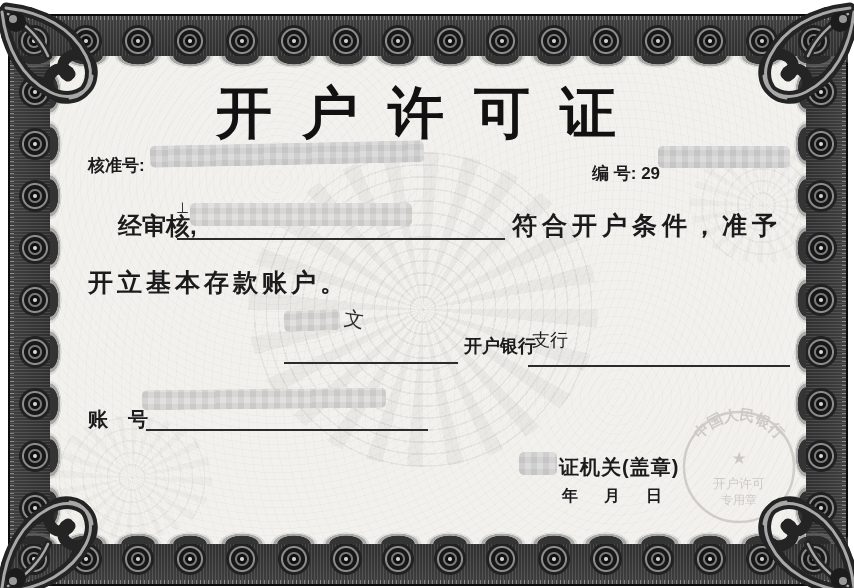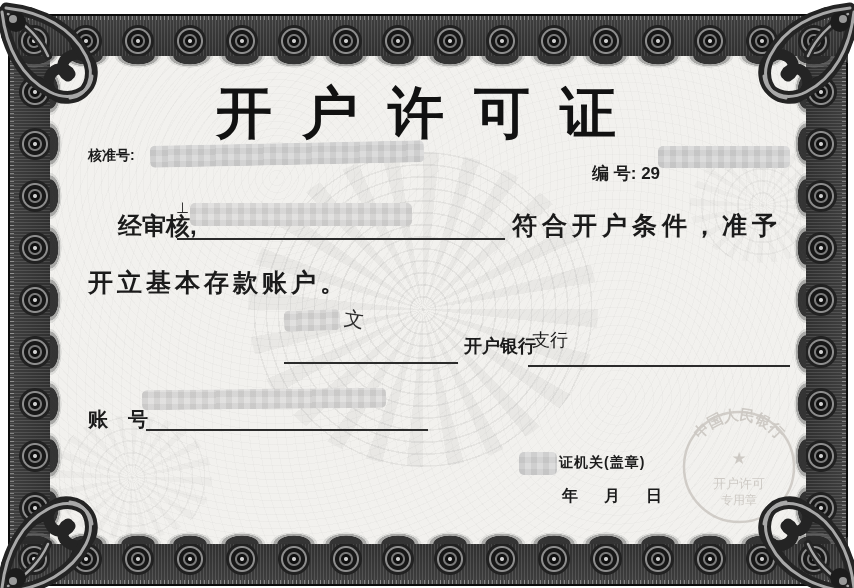--- a/index.html
+++ b/index.html
@@ -194,21 +194,21 @@
     <text font-size="15" fill="#b2aca5" font-weight="bold">
       <textPath href="#sealArc" startOffset="50%" text-anchor="middle">中国人民银行</textPath>
     </text>
     <text x="61" y="58" text-anchor="middle" font-size="17" fill="#b2aca5">★</text>
     <text x="61" y="82" text-anchor="middle" font-size="13" fill="#b2aca5">开户许可</text>
     <text x="61" y="98" text-anchor="middle" font-size="12" fill="#b2aca5">专用章</text>
   </svg>
 
   <div class="abs title" style="left:216px;top:76px;">开户许可证</div>
 
-  <div class="abs lbl" style="left:88px;top:147px;font-size:14px;">核准号:</div>
+  <div class="abs lbl" style="left:88px;top:154px;font-size:17px;">核准号:</div>
   <div class="redact" style="left:150px;top:143px;width:274px;height:22px;transform:rotate(-1.2deg);"></div>
 
   <div class="abs lbl" style="left:592px;top:162px;font-size:17px;"><span>编 号:</span>
     <span>29</span></div>
   <div class="redact" style="left:658px;top:146px;width:132px;height:22px;"></div>
 
   <div class="abs lbl" style="left:118px;top:210px;font-size:24px;">经审核,</div>
   <div class="abs partial" style="left:176px;top:199px;font-size:15px;">⊥</div>
   <div class="redact light" style="left:190px;top:203px;width:222px;height:23px;"></div>
   <div class="uline" style="left:177px;top:238px;width:328px;"></div>
@@ -221,16 +221,16 @@
 
   <div class="abs" style="left:532px;top:328px;font-size:18px;">支行</div>
   <div class="abs lbl" style="left:464px;top:334px;font-size:18px;font-weight:700;">开户银行</div>
   <div class="uline" style="left:528px;top:365px;width:262px;"></div>
 
   <div class="redact light" style="left:142px;top:389px;width:244px;height:20px;transform:rotate(-.6deg);"></div>
   <div class="abs lbl" style="left:88px;top:406px;font-size:20px;font-weight:700;">账　号</div>
   <div class="uline" style="left:146px;top:429px;width:282px;"></div>
 
   <div class="redact" style="left:519px;top:452px;width:38px;height:23px;"></div>
-  <div class="abs lbl" style="left:559px;top:454px;font-size:14px;font-weight:700;letter-spacing:1px;">证机关(盖章)</div>
+  <div class="abs lbl" style="left:559px;top:454px;font-size:20px;font-weight:700;letter-spacing:1px;">证机关(盖章)</div>
   <div class="abs lbl" style="left:562px;top:486px;font-size:16px;font-weight:700;letter-spacing:5px;">年　月　日</div>
 
 </div>
 
 </body></html>

